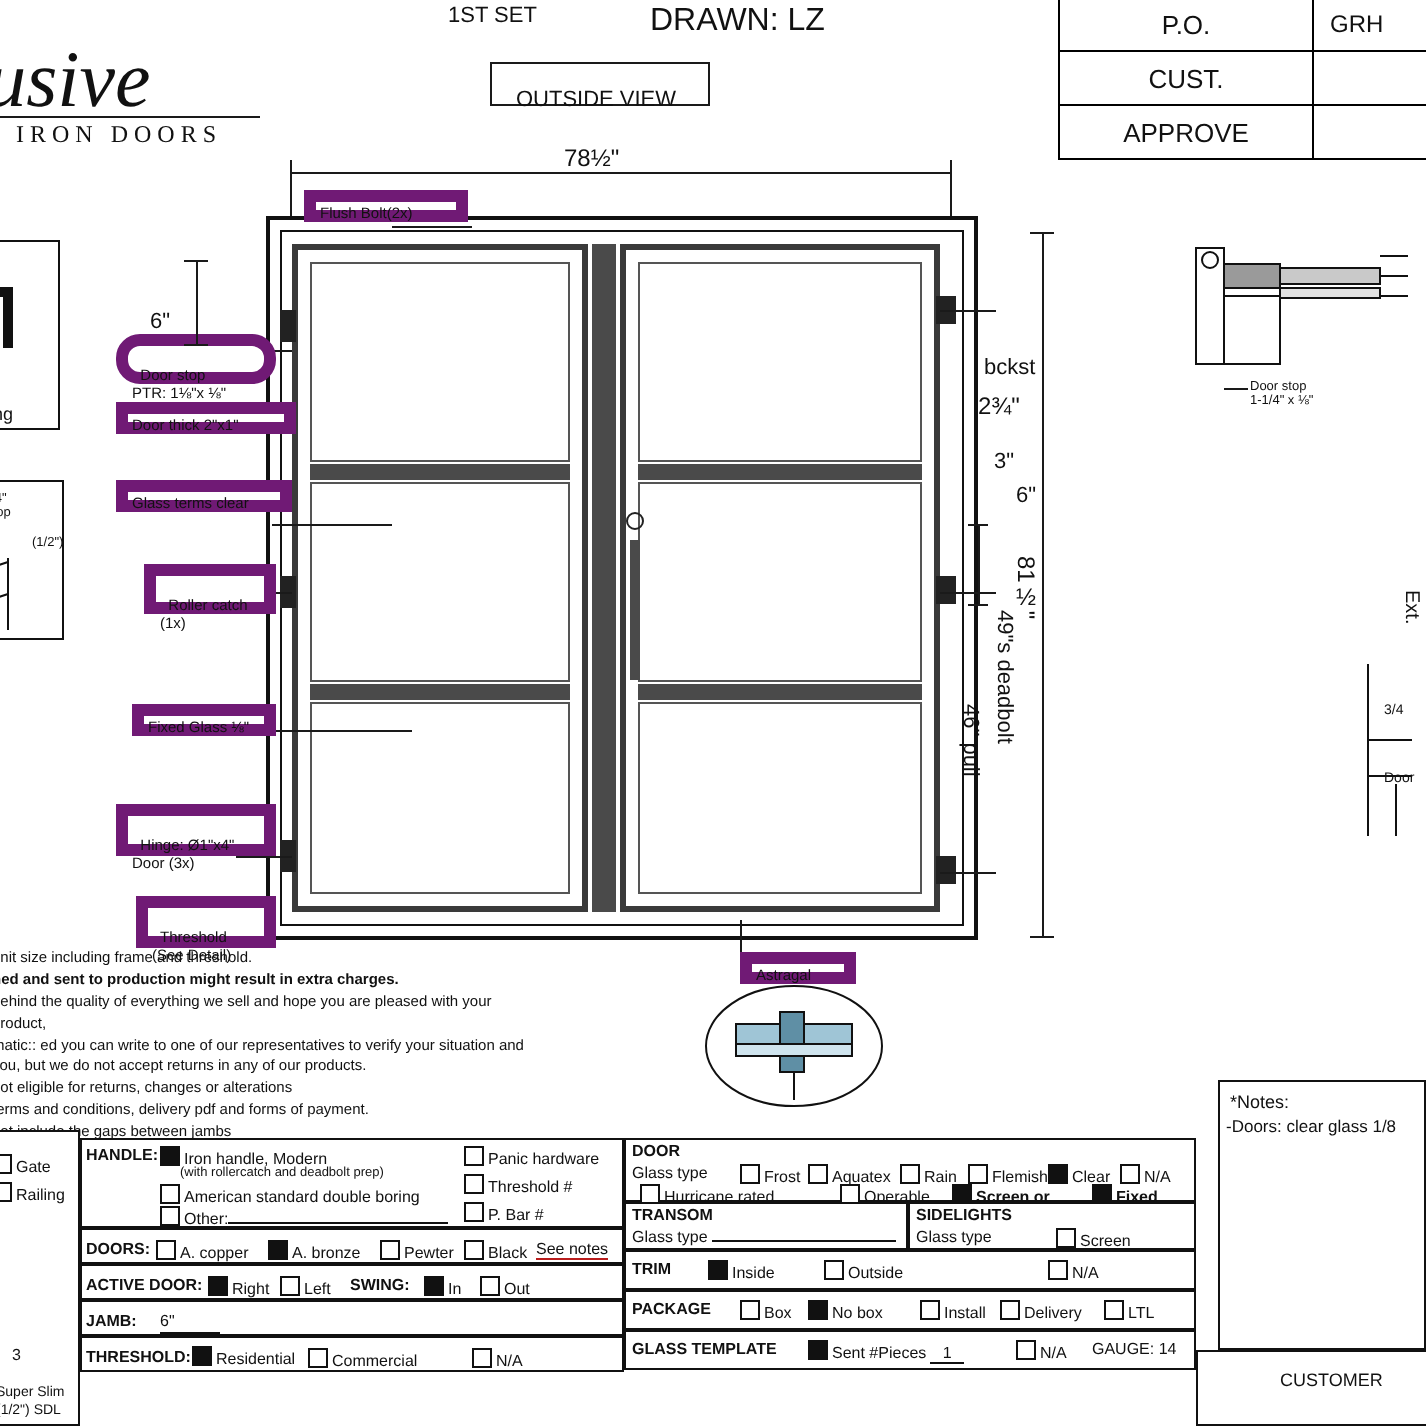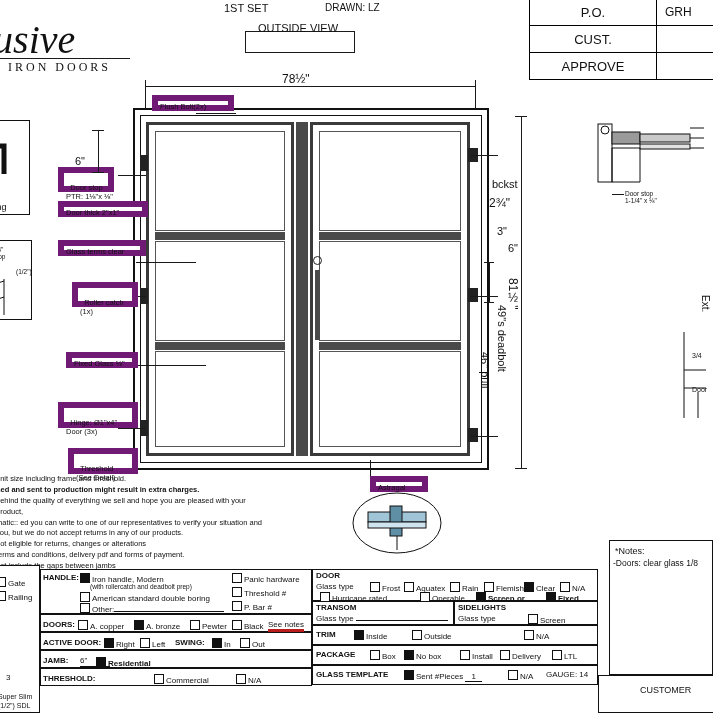--- a/index.html
+++ b/index.html
@@ -46,24 +46,24 @@
   .secthead{font-size:8px;font-weight:bold;}
   
   #notes{position:absolute;left:609px;top:540px;width:104px;height:135px;border:1px solid #111;box-sizing:border-box;}
   
   .leftcut{position:absolute;border:1px solid #111;box-sizing:border-box;background:#fff;}
 </style>
 </head>
 <body>
 
 <div class="dim" style="left:224px;top:2px;font-size:11px;">1ST SET</div>
-<div class="dim" style="left:325px;top:2px;font-size:10px;">DRAWN: LZ</div>
+<div class="dim" style="left:325px;top:2px;font-size:16px;">DRAWN: LZ</div>
 
 <div class="box" style="left:245px;top:31px;width:110px;height:22px;"></div>
-<div class="dim ctr" style="left:245px;top:22px;width:106px;font-size:11px;">OUTSIDE VIEW</div>
+<div class="dim ctr" style="left:245px;top:44px;width:106px;font-size:11px;">OUTSIDE VIEW</div>
 
 <table id="po-table">
   <tbody>
       <tr>
     <td class="k">P.O.</td>
     <td>GRH</td>
   </tr>
   <tr>
     <td class="k">CUST.</td>
     <td></td>
@@ -135,21 +135,21 @@
 <div class="ln hl" style="left:196px;top:113px;width:40px;"></div>
 <div class="ln hl" style="left:118px;top:175px;width:28px;"></div>
 <div class="ln hl" style="left:118px;top:296px;width:28px;"></div>
 <div class="ln hl" style="left:118px;top:428px;width:28px;"></div>
 <div class="ln hl" style="left:136px;top:262px;width:60px;"></div>
 <div class="ln hl" style="left:136px;top:365px;width:70px;"></div>
 
 <div class="lblbox" style="left:152px;top:95px;width:82px;height:16px;">
   <span>Flush Bolt(2x)</span>
 </div>
-<div class="lblbox" style="left:58px;top:167px;width:56px;height:25px;white-space:pre;">
+<div class="lblbox" style="left:58px;top:167px;width:80px;height:25px;white-space:pre;border-radius:12px;">
   <span>Door stop
 PTR: 1⅛"x ⅛"</span>
 </div>
 <div class="lblbox" style="left:58px;top:201px;width:90px;height:16px;">
   <span>Door thick 2"x1"</span>
 </div>
 <div class="lblbox" style="left:58px;top:240px;width:88px;height:16px;">
   <span>Glass terms clear</span>
 </div>
 <div class="lblbox" style="left:72px;top:282px;width:66px;height:25px;white-space:pre;">
@@ -283,21 +283,21 @@
   <div class="ftxt" style="left:134px;top:55px;">
     <span class="cb on"></span><span>A. bronze</span>
   </div>
   <div class="ftxt" style="left:190px;top:55px;">
     <span class="cb"></span><span>Pewter</span>
   </div>
   <div class="ftxt" style="left:232px;top:55px;">
     <span class="cb"></span><span>Black</span>
   </div>
   <div class="ftxt" style="left:268px;top:55px;">
-    <span style="border-bottom:6px solid #b91c1c;">See notes</span>
+    <span style="border-bottom:1px solid #b91c1c;">See notes</span>
   </div>
 
   <div class="fbox" style="left:40px;top:67px;width:272px;height:18px;"></div>
   <div class="ftxt secthead" style="left:43px;top:73px;">ACTIVE DOOR:</div>
   <div class="ftxt" style="left:104px;top:73px;">
     <span class="cb on"></span><span>Right</span>
   </div>
   <div class="ftxt" style="left:140px;top:73px;">
     <span class="cb"></span><span>Left</span>
   </div>
@@ -308,21 +308,21 @@
   <div class="ftxt" style="left:240px;top:73px;">
     <span class="cb"></span><span>Out</span>
   </div>
 
   <div class="fbox" style="left:40px;top:85px;width:272px;height:18px;"></div>
   <div class="ftxt secthead" style="left:43px;top:91px;">JAMB:</div>
   <div class="ftxt" style="left:80px;top:91px;border-bottom:1px solid #111;min-width:30px;">6"</div>
 
   <div class="fbox" style="left:40px;top:103px;width:272px;height:18px;"></div>
   <div class="ftxt secthead" style="left:43px;top:109px;">THRESHOLD:</div>
-  <div class="ftxt" style="left:96px;top:92px;font-weight:bold;">
+  <div class="ftxt" style="left:96px;top:108px;">
     <span class="cb on"></span><span>Residential</span>
   </div>
   <div class="ftxt" style="left:154px;top:109px;">
     <span class="cb"></span><span>Commercial</span>
   </div>
   <div class="ftxt" style="left:236px;top:109px;">
     <span class="cb"></span><span>N/A</span>
   </div>
 
   <div class="fbox" style="left:312px;top:4px;width:286px;height:32px;"></div>

